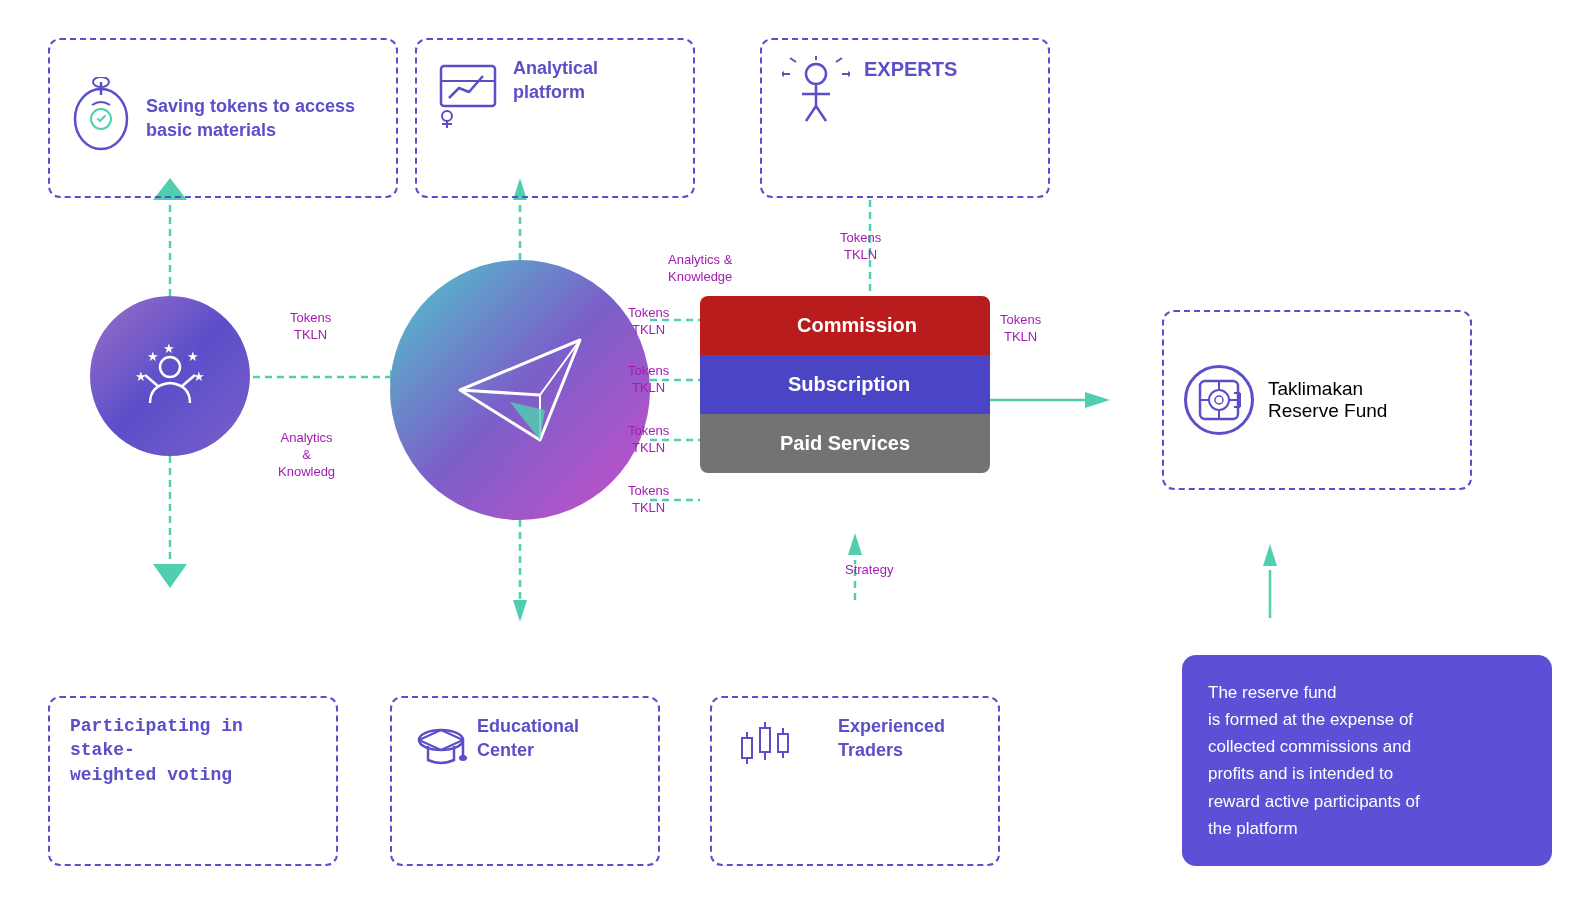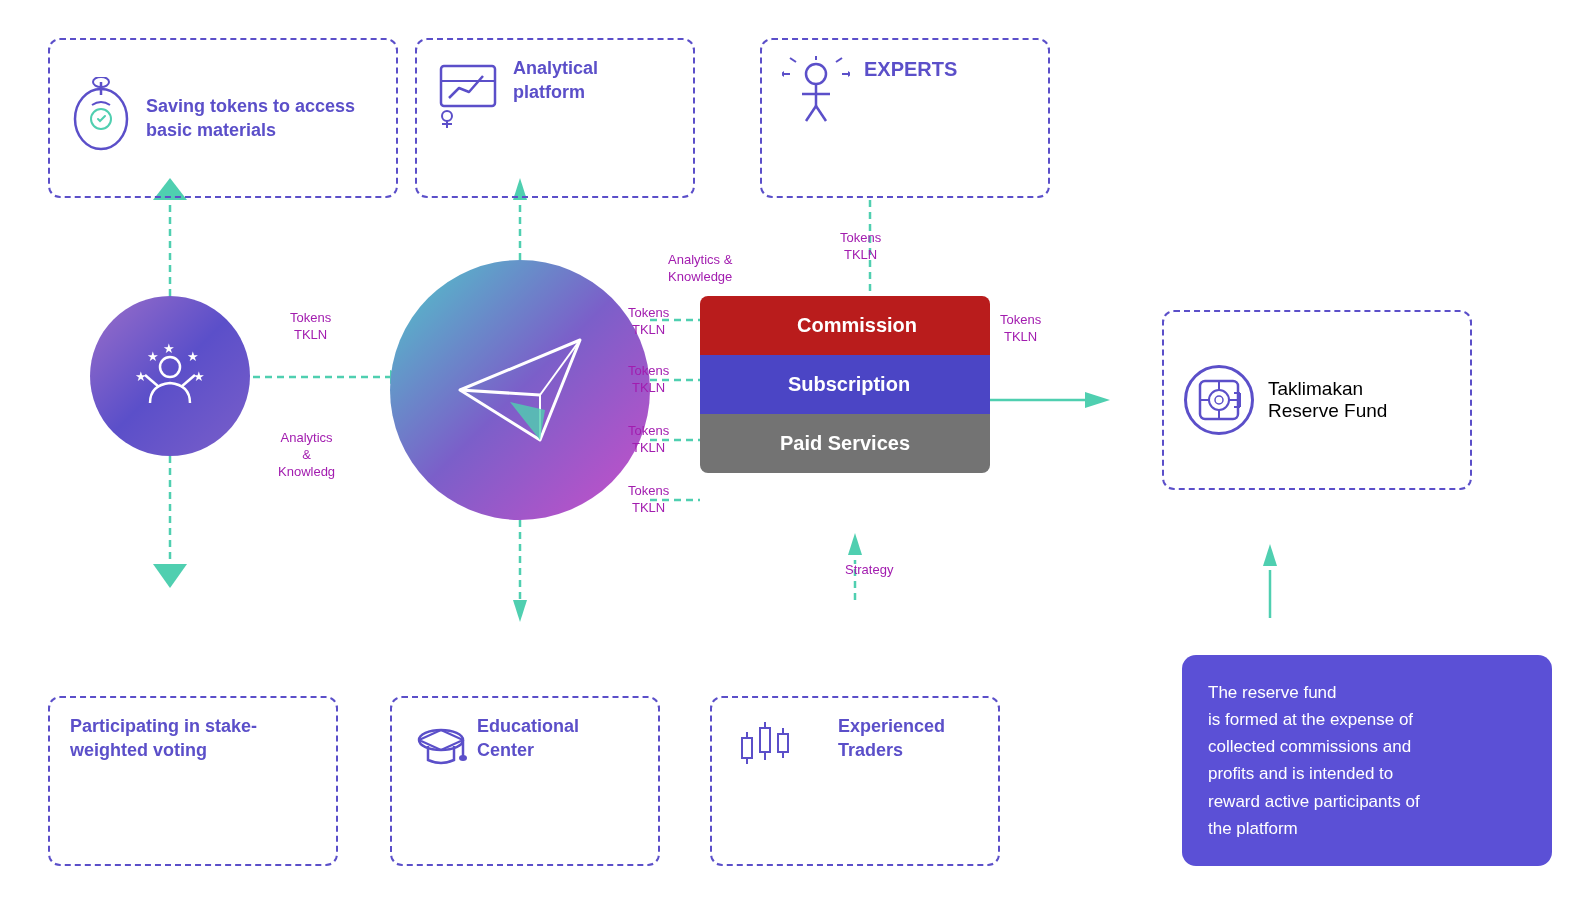--- a/index.html
+++ b/index.html
@@ -53,20 +53,21 @@
     .box-experts {
       top: 38px; left: 760px;
       width: 290px; height: 160px;
       align-items: flex-start;
     }
     
     .box-voting {
       bottom: 50px; left: 48px;
       width: 290px; height: 170px;
       align-items: flex-start;
+      font-family: Liberation Mono, monospace;
     }
     
     .box-educational {
       bottom: 50px; left: 390px;
       width: 270px; height: 170px;
       align-items: flex-start;
       gap: 7px;
     }
     
     .box-traders {

